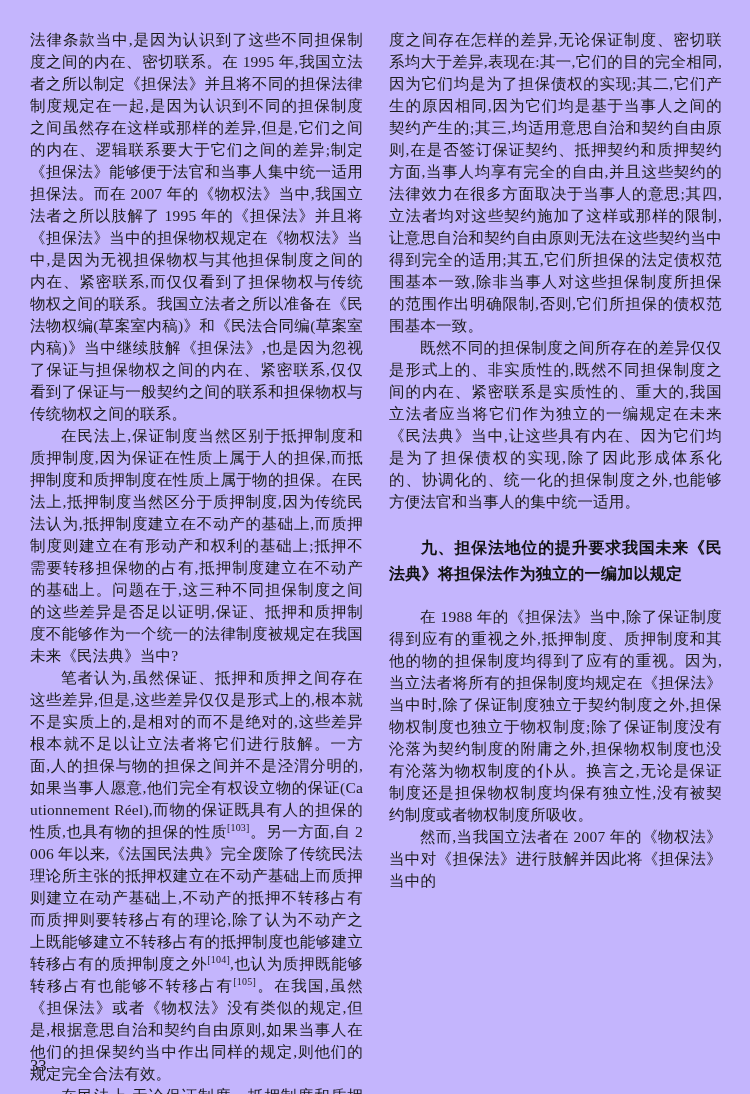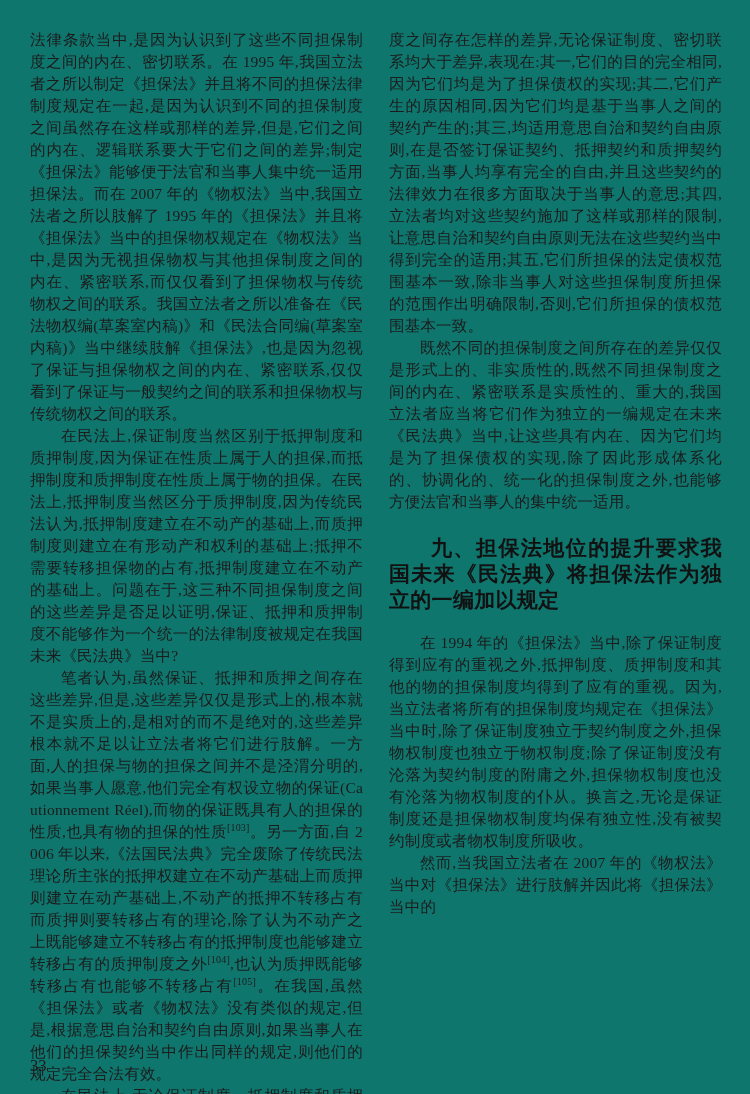--- a/index.html
+++ b/index.html
@@ -5,21 +5,21 @@
   html, body {
     margin: 0;
     padding: 0;
     background: #f2f2ef;
   }
   .page {
     position: relative;
     width: 750px;
     height: 1094px;
     margin: 0;
-    background: #0f766e;
+    background: #c4b5fd;
     box-sizing: border-box;
     padding: 29px 28px 0 30px;
     overflow: hidden;
     color: #1b1b1b;
   }
   .columns {
     display: flex;
     gap: 26px;
   }
   .column {
@@ -37,21 +37,21 @@
   }
   .column p.paragraph {
     text-indent: 2em;
   }
   .column p.continuation {
     text-indent: 0;
   }
   .column h2.heading {
     font-family: "Liberation Sans", "DejaVu Sans", sans-serif;
     font-weight: 700;
-    font-size: 21px;
+    font-size: 16px;
     line-height: 26px;
     text-align: justify;
     text-indent: 2em;
     margin: 22px 0 19px 0;
     color: #111111;
     letter-spacing: 0.3px;
     word-break: break-all;
   }
   sup {
     font-size: 10px;
@@ -75,18 +75,18 @@
     <div class="column">
         <p class="continuation">法律条款当中,是因为认识到了这些不同担保制度之间的内在、密切联系。在 1995 年,我国立法者之所以制定《担保法》并且将不同的担保法律制度规定在一起,是因为认识到不同的担保制度之间虽然存在这样或那样的差异,但是,它们之间的内在、逻辑联系要大于它们之间的差异;制定《担保法》能够便于法官和当事人集中统一适用担保法。而在 2007 年的《物权法》当中,我国立法者之所以肢解了 1995 年的《担保法》并且将《担保法》当中的担保物权规定在《物权法》当中,是因为无视担保物权与其他担保制度之间的内在、紧密联系,而仅仅看到了担保物权与传统物权之间的联系。我国立法者之所以准备在《民法物权编(草案室内稿)》和《民法合同编(草案室内稿)》当中继续肢解《担保法》,也是因为忽视了保证与担保物权之间的内在、紧密联系,仅仅看到了保证与一般契约之间的联系和担保物权与传统物权之间的联系。</p>
         <p class="paragraph">在民法上,保证制度当然区别于抵押制度和质押制度,因为保证在性质上属于人的担保,而抵押制度和质押制度在性质上属于物的担保。在民法上,抵押制度当然区分于质押制度,因为传统民法认为,抵押制度建立在不动产的基础上,而质押制度则建立在有形动产和权利的基础上;抵押不需要转移担保物的占有,抵押制度建立在不动产的基础上。问题在于,这三种不同担保制度之间的这些差异是否足以证明,保证、抵押和质押制度不能够作为一个统一的法律制度被规定在我国未来《民法典》当中?</p>
         <p class="paragraph">笔者认为,虽然保证、抵押和质押之间存在这些差异,但是,这些差异仅仅是形式上的,根本就不是实质上的,是相对的而不是绝对的,这些差异根本就不足以让立法者将它们进行肢解。一方面,人的担保与物的担保之间并不是泾渭分明的,如果当事人愿意,他们完全有权设立物的保证(Cautionnement Réel),而物的保证既具有人的担保的性质,也具有物的担保的性质<sup>[103]</sup>。另一方面,自 2006 年以来,《法国民法典》完全废除了传统民法理论所主张的抵押权建立在不动产基础上而质押则建立在动产基础上,不动产的抵押不转移占有而质押则要转移占有的理论,除了认为不动产之上既能够建立不转移占有的抵押制度也能够建立转移占有的质押制度之外<sup>[104]</sup>,也认为质押既能够转移占有也能够不转移占有<sup>[105]</sup>。在我国,虽然《担保法》或者《物权法》没有类似的规定,但是,根据意思自治和契约自由原则,如果当事人在他们的担保契约当中作出同样的规定,则他们的规定完全合法有效。</p>
         <p class="paragraph">在民法上,无论保证制度、抵押制度和质押制</p>
       </div>
     <div class="column">
         <p class="continuation">度之间存在怎样的差异,无论保证制度、密切联系均大于差异,表现在:其一,它们的目的完全相同,因为它们均是为了担保债权的实现;其二,它们产生的原因相同,因为它们均是基于当事人之间的契约产生的;其三,均适用意思自治和契约自由原则,在是否签订保证契约、抵押契约和质押契约方面,当事人均享有完全的自由,并且这些契约的法律效力在很多方面取决于当事人的意思;其四,立法者均对这些契约施加了这样或那样的限制,让意思自治和契约自由原则无法在这些契约当中得到完全的适用;其五,它们所担保的法定债权范围基本一致,除非当事人对这些担保制度所担保的范围作出明确限制,否则,它们所担保的债权范围基本一致。</p>
         <p class="paragraph">既然不同的担保制度之间所存在的差异仅仅是形式上的、非实质性的,既然不同担保制度之间的内在、紧密联系是实质性的、重大的,我国立法者应当将它们作为独立的一编规定在未来《民法典》当中,让这些具有内在、因为它们均是为了担保债权的实现,除了因此形成体系化的、协调化的、统一化的担保制度之外,也能够方便法官和当事人的集中统一适用。</p>
         <h2 class="heading">九、担保法地位的提升要求我国未来《民法典》将担保法作为独立的一编加以规定</h2>
-        <p class="paragraph">在 1994 年的《担保法》当中,除了保证制度得到应有的重视之外,抵押制度、质押制度和其他的物的担保制度均得到了应有的重视。因为,当立法者将所有的担保制度均规定在《担保法》当中时,除了保证制度独立于契约制度之外,担保物权制度也独立于物权制度;除了保证制度没有沦落为契约制度的附庸之外,担保物权制度也没有沦落为物权制度的仆从。换言之,无论是保证制度还是担保物权制度均保有独立性,没有被契约制度或者物权制度所吸收。</p>
+        <p class="paragraph">在 1988 年的《担保法》当中,除了保证制度得到应有的重视之外,抵押制度、质押制度和其他的物的担保制度均得到了应有的重视。因为,当立法者将所有的担保制度均规定在《担保法》当中时,除了保证制度独立于契约制度之外,担保物权制度也独立于物权制度;除了保证制度没有沦落为契约制度的附庸之外,担保物权制度也没有沦落为物权制度的仆从。换言之,无论是保证制度还是担保物权制度均保有独立性,没有被契约制度或者物权制度所吸收。</p>
         <p class="paragraph">然而,当我国立法者在 2007 年的《物权法》当中对《担保法》进行肢解并因此将《担保法》当中的</p>
       </div>
   </div>
   <div class="page-number">33</div>
 </div>
 
 </body></html>

